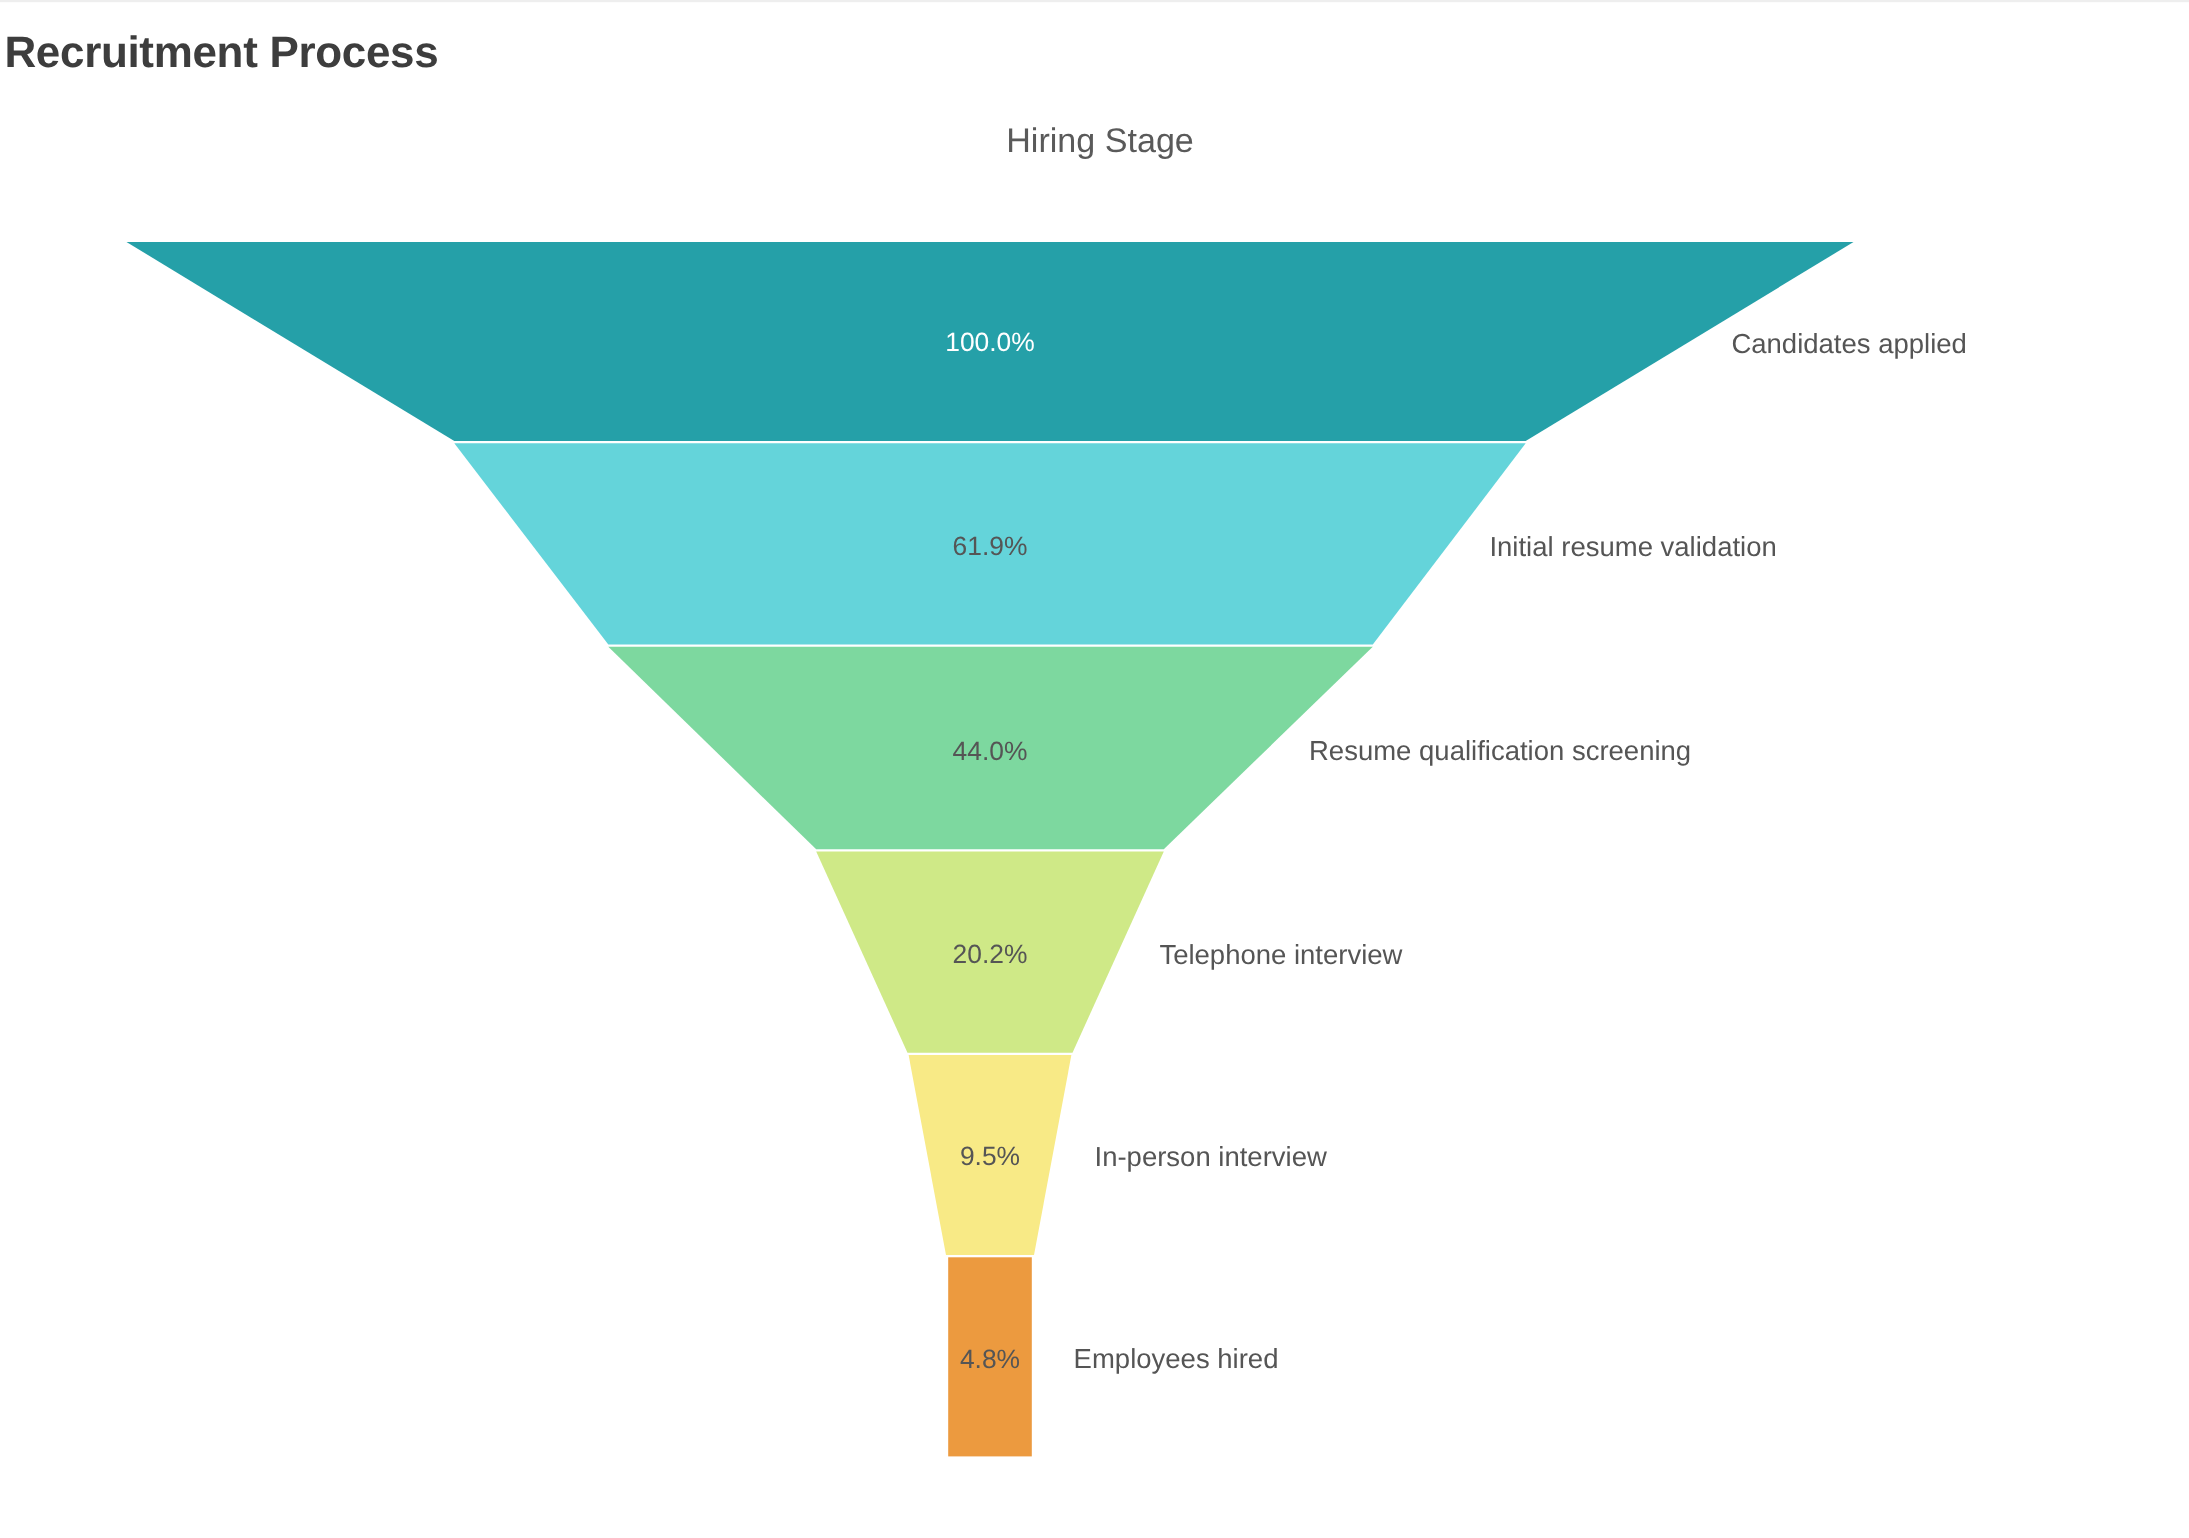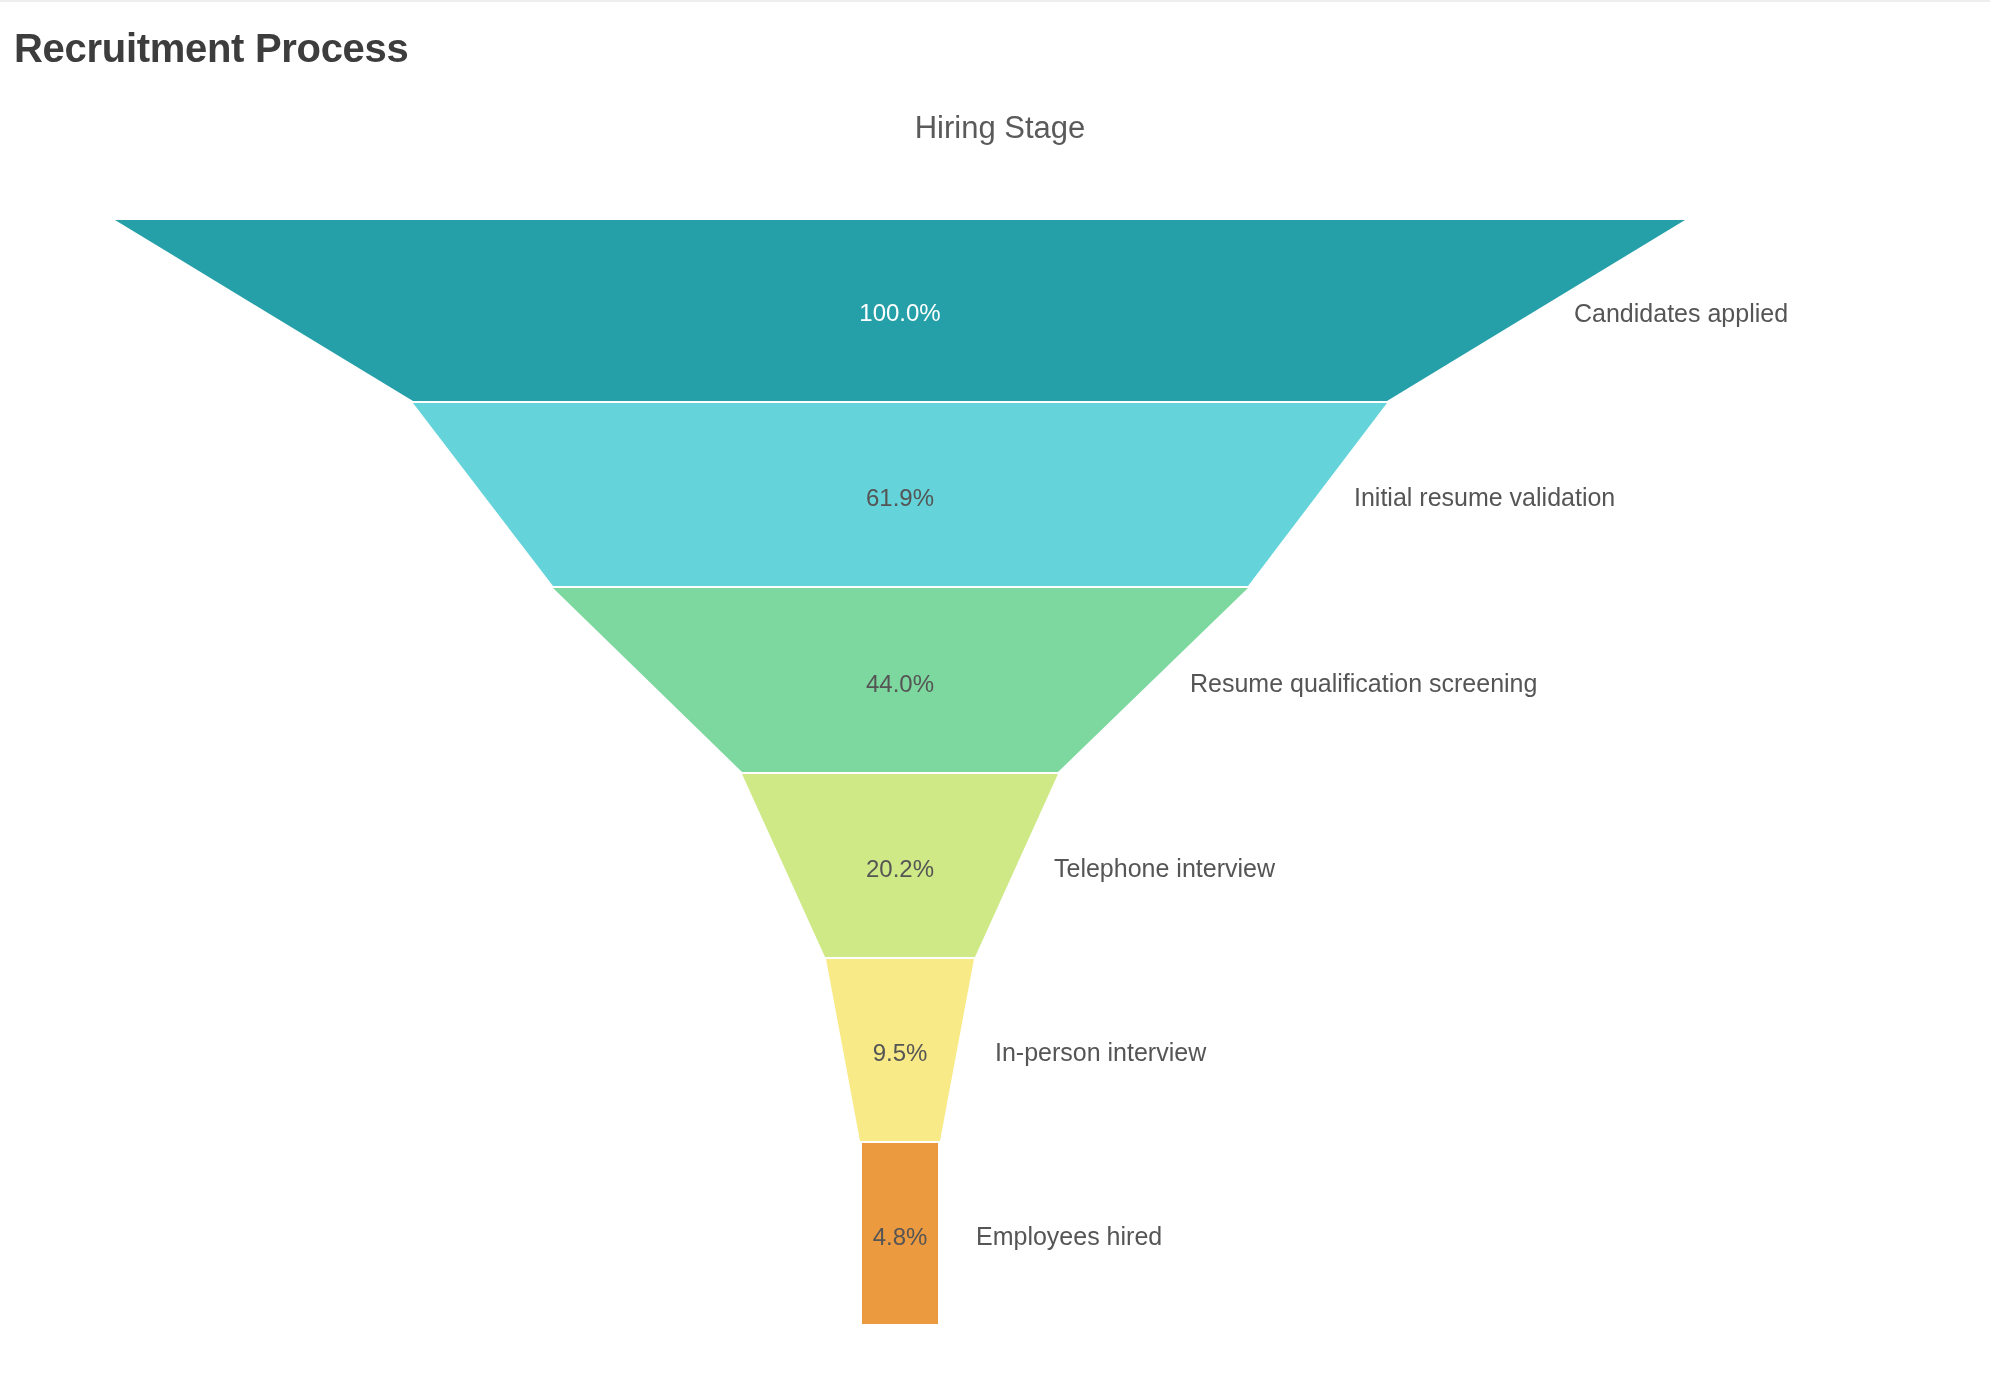--- a/index.html
+++ b/index.html
@@ -1,18 +1,18 @@
 <!DOCTYPE html>
 <html><head>
   <meta charset="utf-8">
   <style>
     html, body { margin: 0; padding: 0; background: #ffffff; }
     body { width: 1990px; height: 1398px; position: relative; overflow: hidden; font-family: "Liberation Sans", sans-serif; }
     .top-rule { position: absolute; left: 0; top: 0; width: 1990px; height: 2px; background: #eeeeee; }
-    .page-title { position: absolute; left: 14px; top: 26px; font-size: 40px; font-weight: bold; color: #3d3d3d; letter-spacing: -0.3px; margin: 0; }
+    .page-title { position: absolute; left: 4px; top: 26px; font-size: 40px; font-weight: bold; color: #3d3d3d; letter-spacing: -0.3px; margin: 0; }
     .chart-title { position: absolute; left: 0; width: 2000px; top: 110px; text-align: center; font-size: 31px; color: #5a5a5a; }
     svg.funnel { position: absolute; left: 0; top: 0; }
     .pct { font-size: 24px; fill: #555555; text-anchor: middle; dominant-baseline: central; }
     .pct.light { fill: #ffffff; }
     .stage-label { font-size: 25px; fill: #555555; dominant-baseline: central; }
   </style>
 </head>
 <body>
 
 <div class="top-rule"></div>

